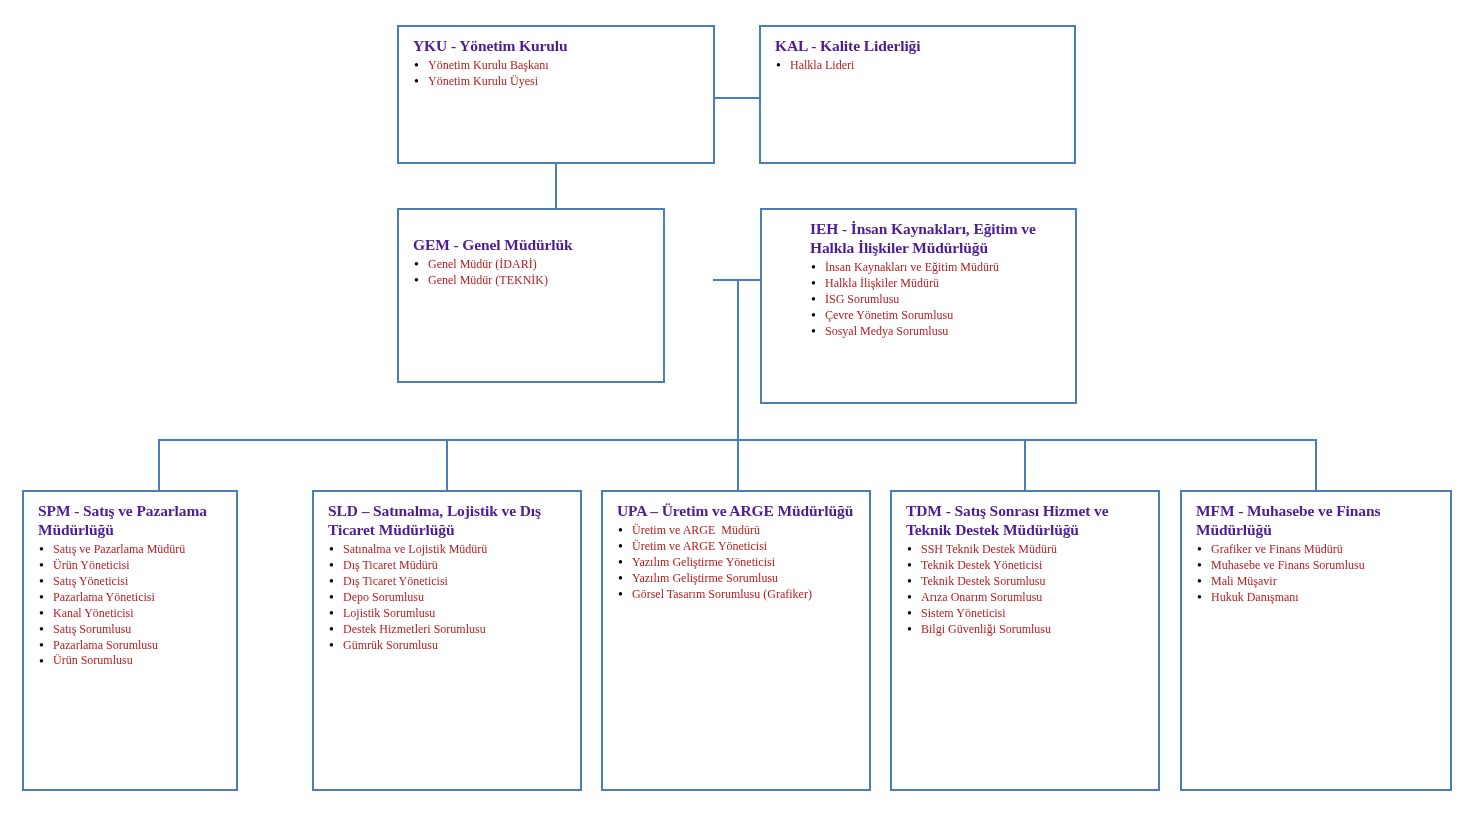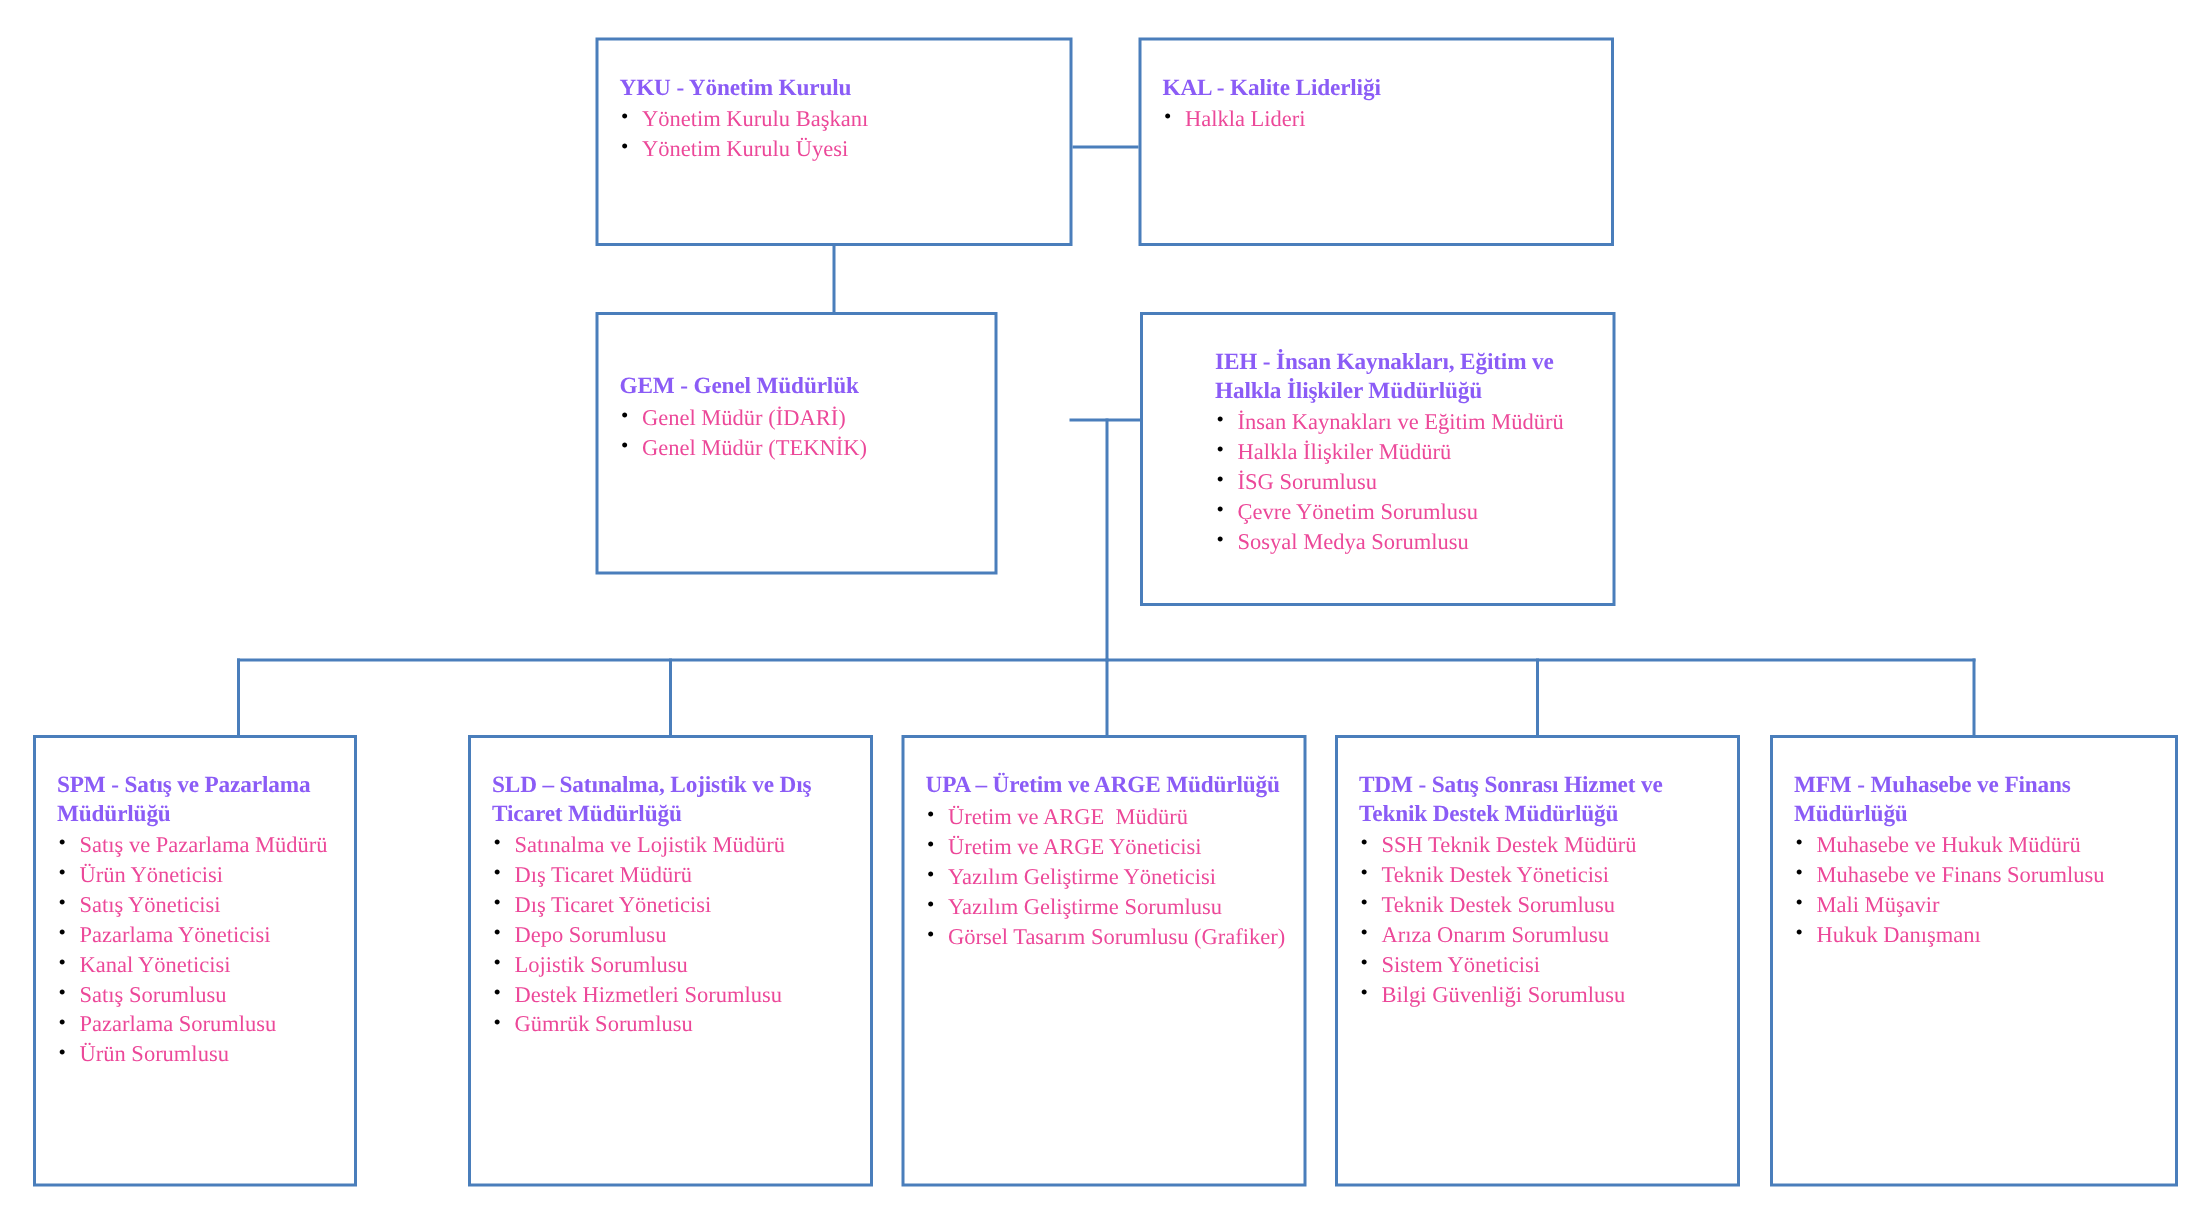--- a/index.html
+++ b/index.html
@@ -21,34 +21,34 @@
     position: absolute;
     box-sizing: border-box;
     border: 2px solid #4a7ebb;
     background: #ffffff;
     padding: 10px 12px 8px 14px;
   }
   .node-title {
     font-weight: bold;
     font-size: 15.5px;
     line-height: 1.22;
-    color: #8b5cf6;
-    margin: 13px 0 2px 0;
+    color: #4c1d95;
+    margin: 0 0 2px 0;
     letter-spacing: -0.1px;
   }
   .node-list {
     list-style: none;
     margin: 0;
     padding: 0;
   }
   .node-list li {
     position: relative;
-    font-size: 15px;
+    font-size: 12px;
     line-height: 1.33;
-    color: #ec4899;
+    color: #b91c1c;
     padding-left: 15px;
     white-space: pre-wrap;
   }
   .node-list li::before {
     content: "\2022";
     position: absolute;
     left: 1px;
     top: -0.5px;
     font-size: 14px;
     color: #000000;
@@ -168,20 +168,20 @@
       <li>Teknik Destek Sorumlusu</li>
       <li>Arıza Onarım Sorumlusu</li>
       <li>Sistem Yöneticisi</li>
       <li>Bilgi Güvenliği Sorumlusu</li>
     </ul>
   </div>
 
   <div class="node spaced" style="left:1180px; top:490px; width:272px; height:301px;">
     <div class="node-title">MFM - Muhasebe ve Finans Müdürlüğü</div>
     <ul class="node-list">
-      <li>Muhasebe ve Hukuk Müdürü</li>
+      <li>Grafiker ve Finans Müdürü</li>
       <li>Muhasebe ve Finans Sorumlusu</li>
       <li>Mali Müşavir</li>
       <li>Hukuk Danışmanı</li>
     </ul>
   </div>
 
 </div>
 
 </body></html>

